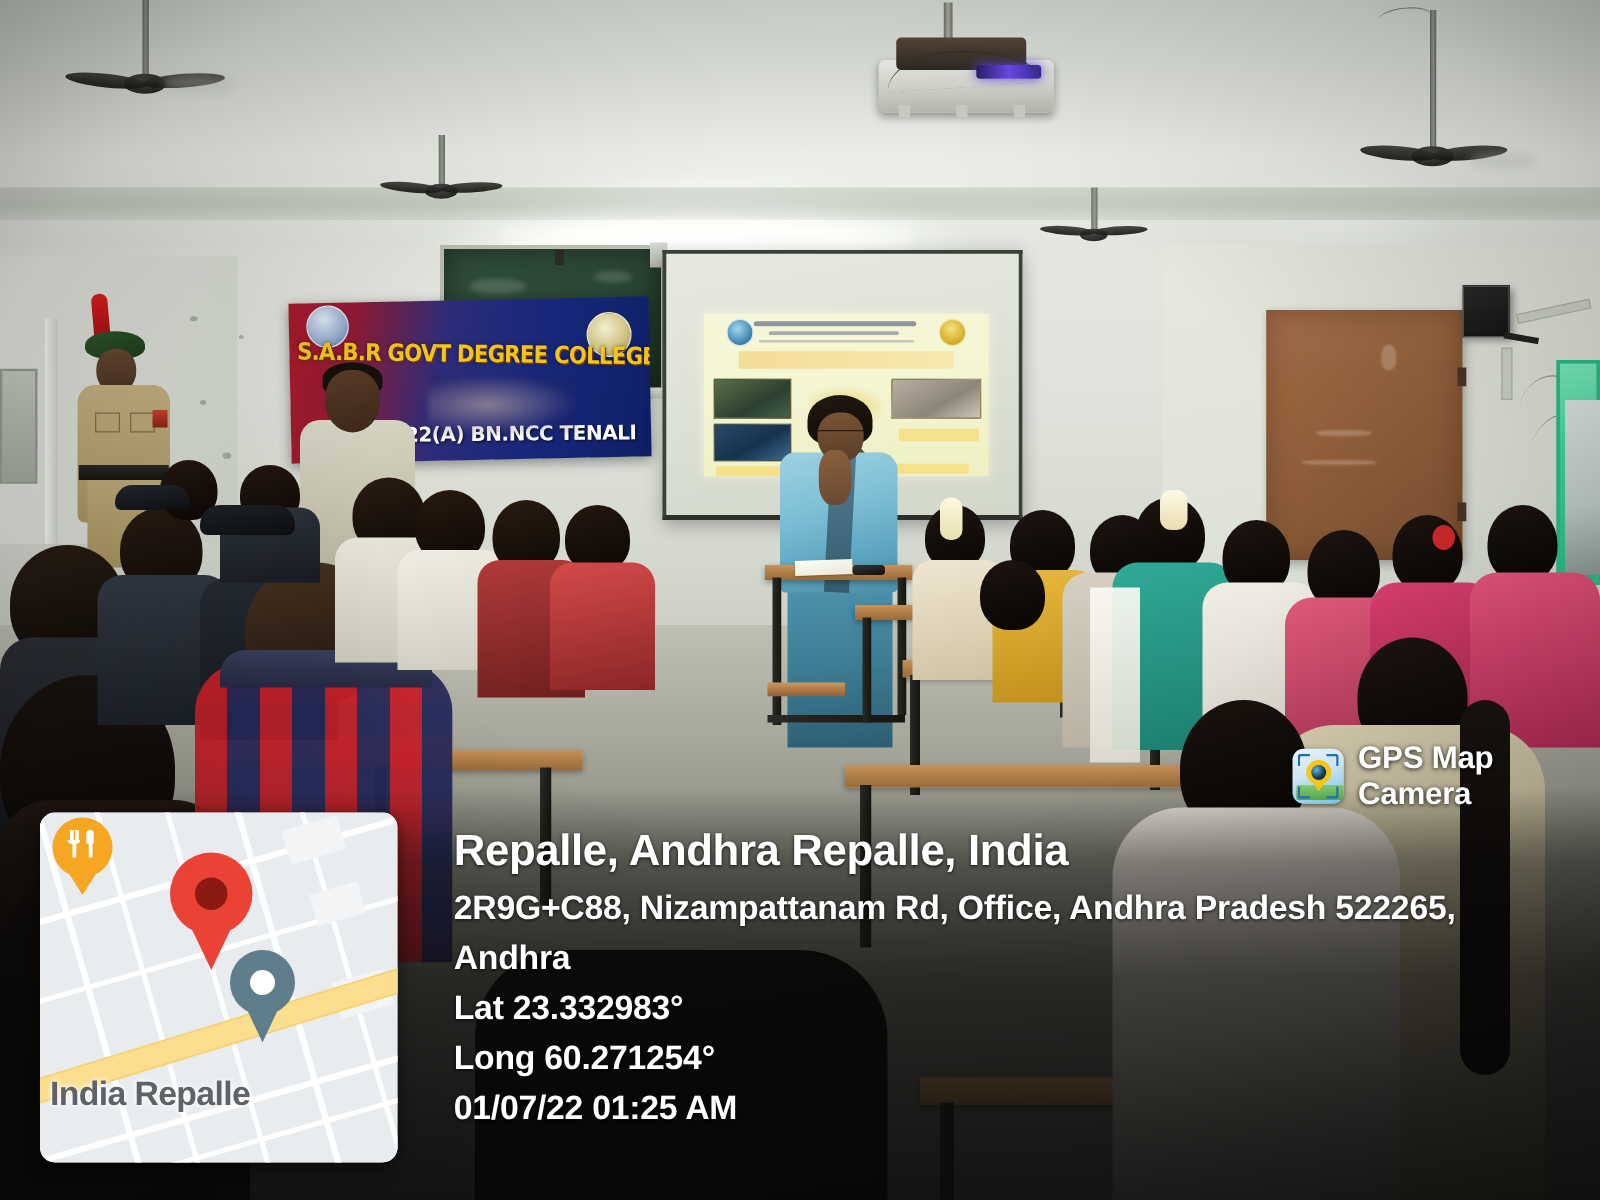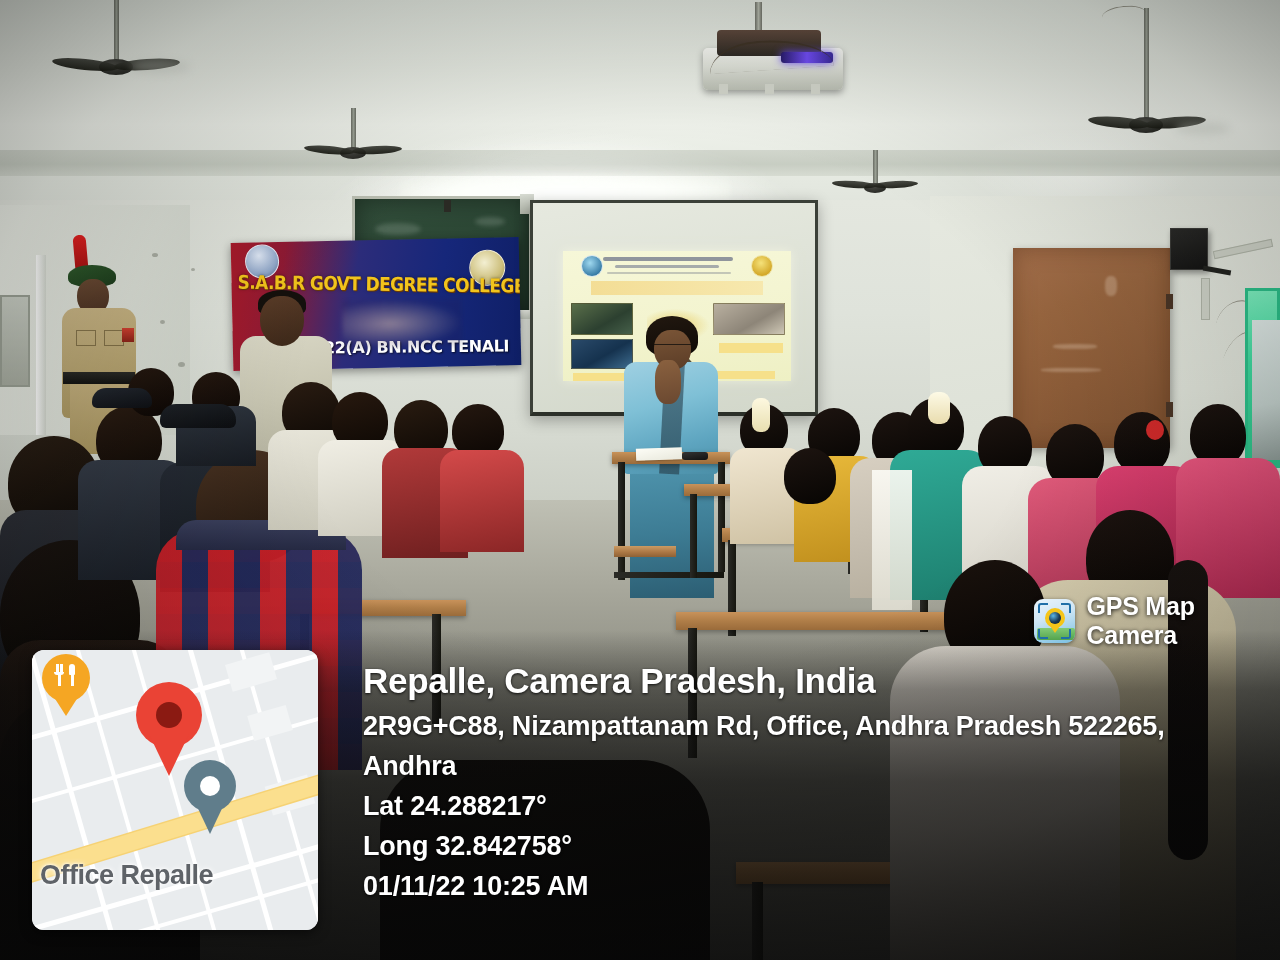--- a/index.html
+++ b/index.html
@@ -678,26 +678,26 @@
       <div style="position:absolute;left:13px;top:52px;border-left:20px solid transparent;border-right:20px solid transparent;border-top:42px solid #EA4335;"></div>
       <div style="position:absolute;left:20px;top:20px;width:26px;height:26px;border-radius:50%;background:#8B1A12;"></div>
     </div>
 
     <div style="position:absolute;left:152px;top:110px;width:52px;height:78px;">
       <div style="position:absolute;left:0;top:0;width:52px;height:52px;border-radius:50%;background:#607D8B;"></div>
       <div style="position:absolute;left:10px;top:40px;border-left:16px solid transparent;border-right:16px solid transparent;border-top:34px solid #607D8B;"></div>
       <div style="position:absolute;left:16px;top:16px;width:20px;height:20px;border-radius:50%;background:#ffffff;"></div>
     </div>
 
-    <div class="map-label">Office Repalle</div>
+    <div class="map-label">India Repalle</div>
 
   </div>
 
   <div class="gps-text">
-    <div class="gps-title">Repalle, Camera Pradesh, India</div>
+    <div class="gps-title">Repalle, Andhra Repalle, India</div>
     <div class="gps-line">2R9G+C88, Nizampattanam Rd, Office, Andhra Pradesh 522265,</div>
     <div class="gps-line">Andhra</div>
-    <div class="gps-line">Lat 24.288217°</div>
-    <div class="gps-line">Long 32.842758°</div>
-    <div class="gps-line">01/11/22 10:25 AM</div>
+    <div class="gps-line">Lat 23.332983°</div>
+    <div class="gps-line">Long 60.271254°</div>
+    <div class="gps-line">01/07/22 01:25 AM</div>
   </div>
 
 </div>
 
 </body></html>

